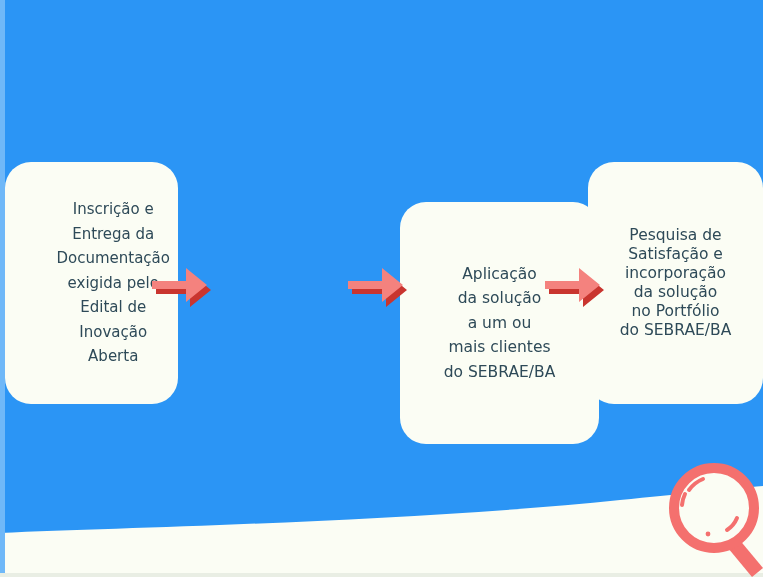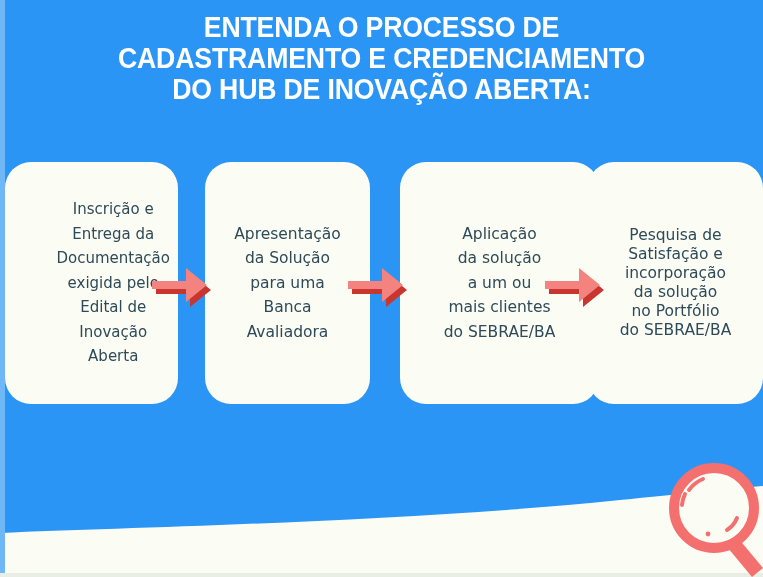--- a/index.html
+++ b/index.html
@@ -82,21 +82,21 @@
     background: #fbfdf4;
     border-radius: 26px;
     display: flex;
     align-items: center;
     justify-content: center;
     box-sizing: border-box;
     padding: 6px 8px;
   }
   .card-0 { left: 5px;   width: 173px; justify-content: flex-end; }
   .card-1 { left: 205px; width: 165px; }
-  .card-2 { left: 400px; width: 199px; }
+  .card-2 { left: 400px; width: 199px; margin-top: 40px; }
   .card-3 { left: 588px; width: 175px; }
 
   .card-text {
     color: #2e4a58;
     font-family: "DejaVu Sans", "Liberation Sans", sans-serif;
     font-size: 15.5px;
     line-height: 24px;
     text-align: center;
     white-space: pre-line;
   }
@@ -134,45 +134,33 @@
 
   <div class="bg-blue"></div>
 
   <svg class="bg-wave" viewBox="0 0 763 577" preserveAspectRatio="none">
     <path d="M0,533 C150,527 420,521 620,500 C680,494 730,489 763,486 L763,577 L0,577 Z" fill="#fbfdf4"></path>
   </svg>
 
   <div class="edge-stripe-left"></div>
   <div class="edge-stripe-bottom"></div>
 
-  <div class="title-block">
-    <span class="title-line">ENTENDA O PROCESSO DE</span>
-    <span class="title-line">CADASTRAMENTO E CREDENCIAMENTO</span>
-    <span class="title-line">DO HUB DE INOVAÇÃO ABERTA:</span>
-  </div>
 
   <div class="flow-row">
 
     <div class="card card-0">
       <div class="card-text">Inscrição e
 Entrega da
 Documentação
 exigida pelo
 Edital de
 Inovação
 Aberta</div>
     </div>
 
-    <div class="card card-1">
-      <div class="card-text">Apresentação
-da Solução
-para uma
-Banca
-Avaliadora</div>
-    </div>
 
     <div class="card card-2">
       <div class="card-text">Aplicação
 da solução
 a um ou
 mais clientes
 do SEBRAE/BA</div>
     </div>
 
     <div class="card card-3">

